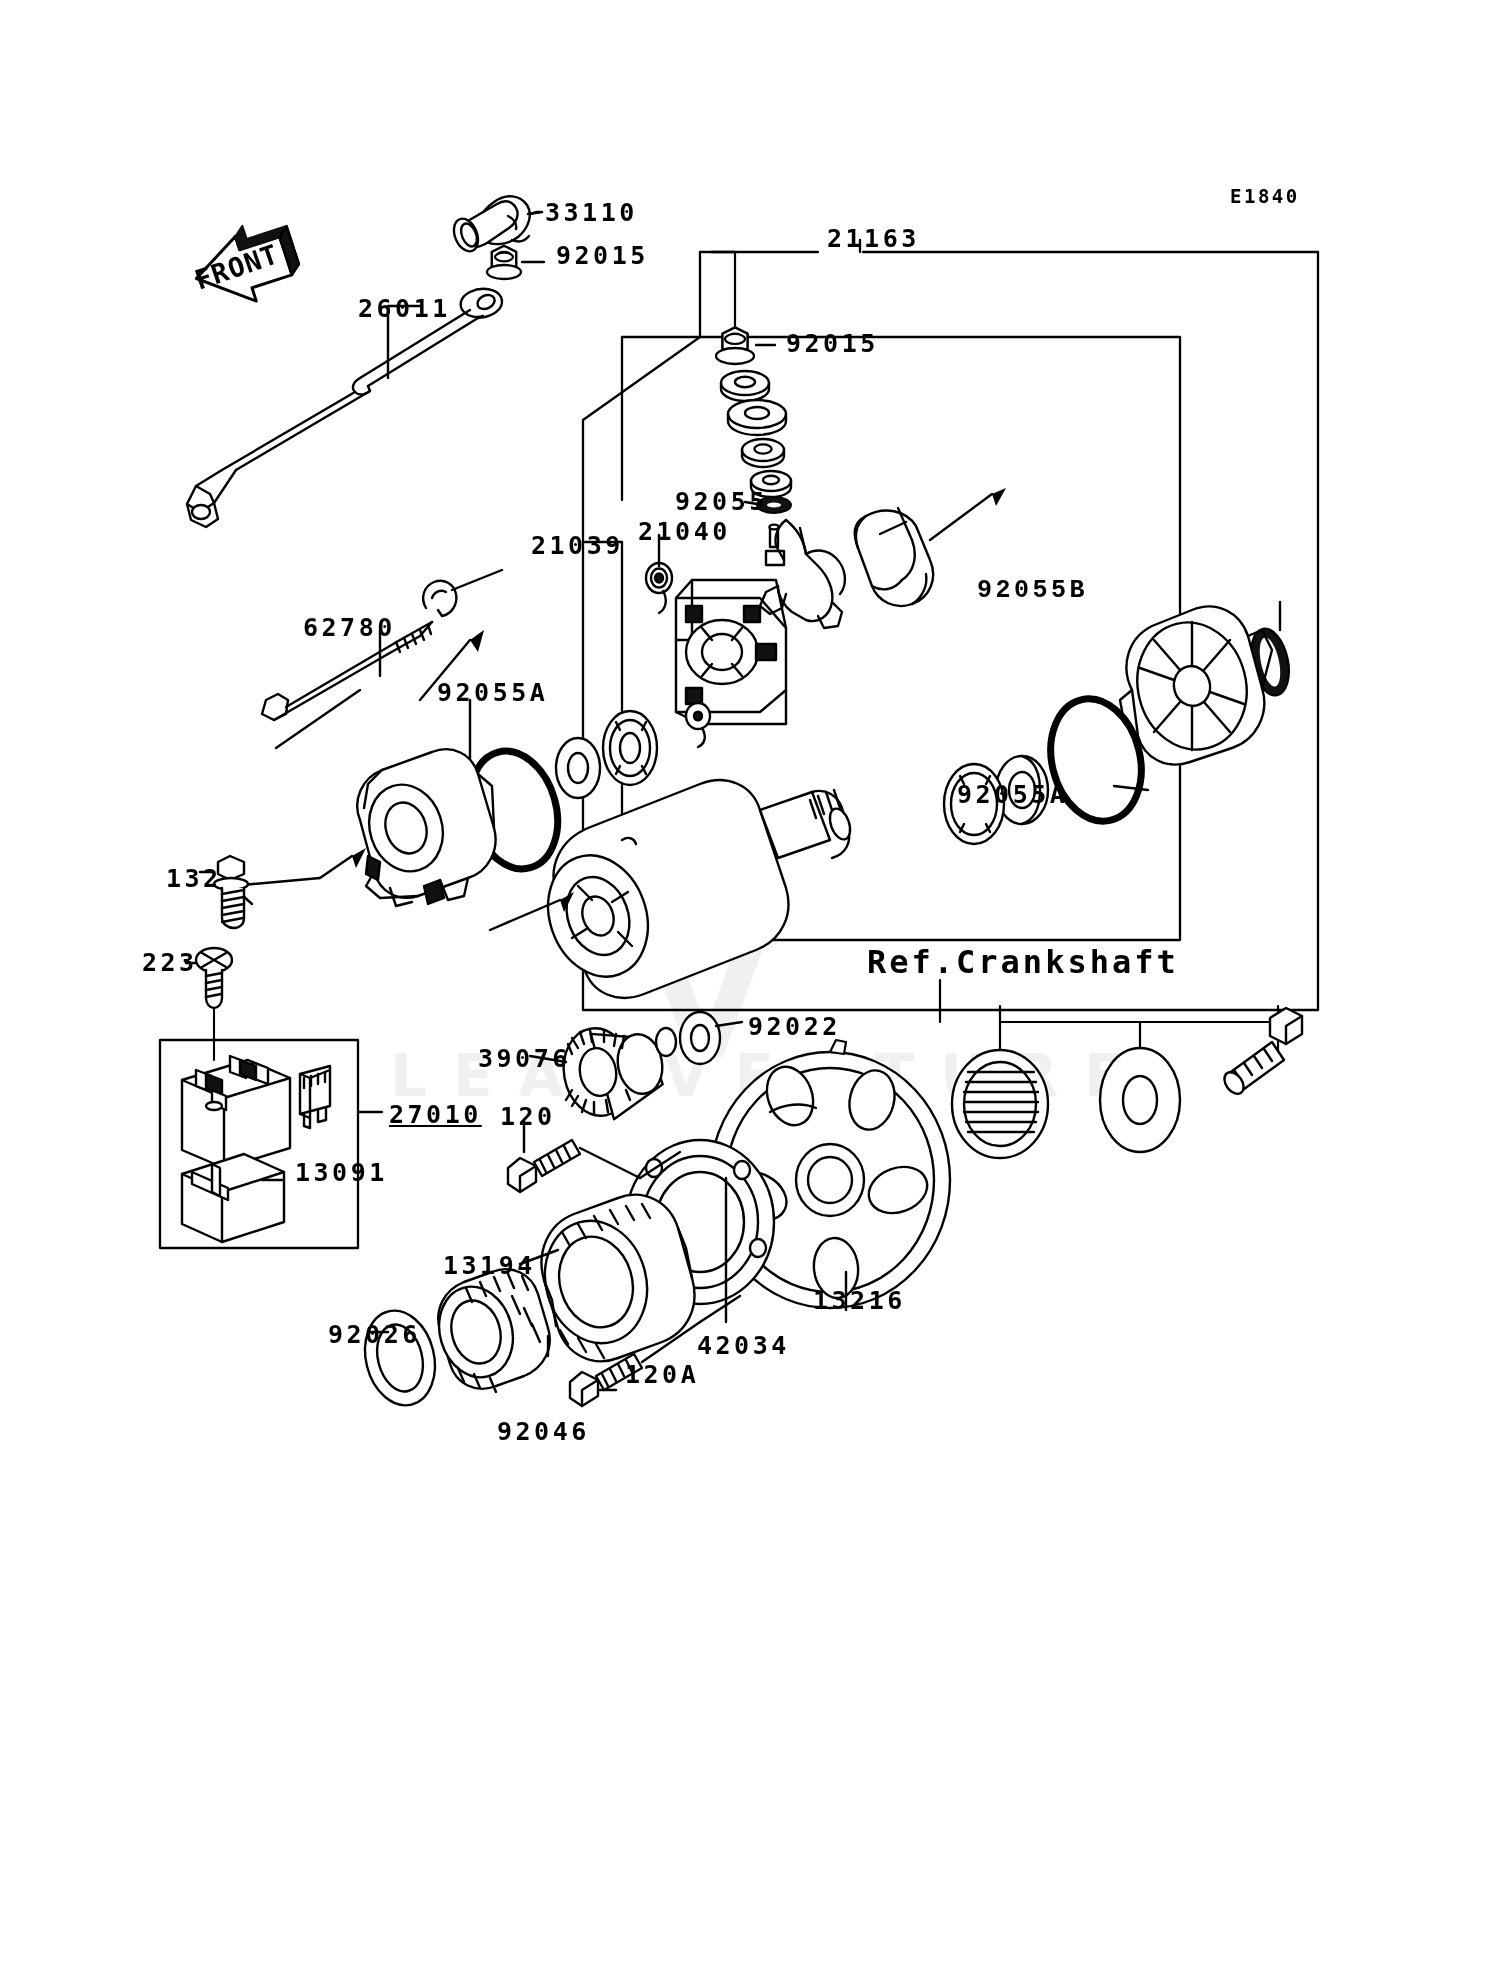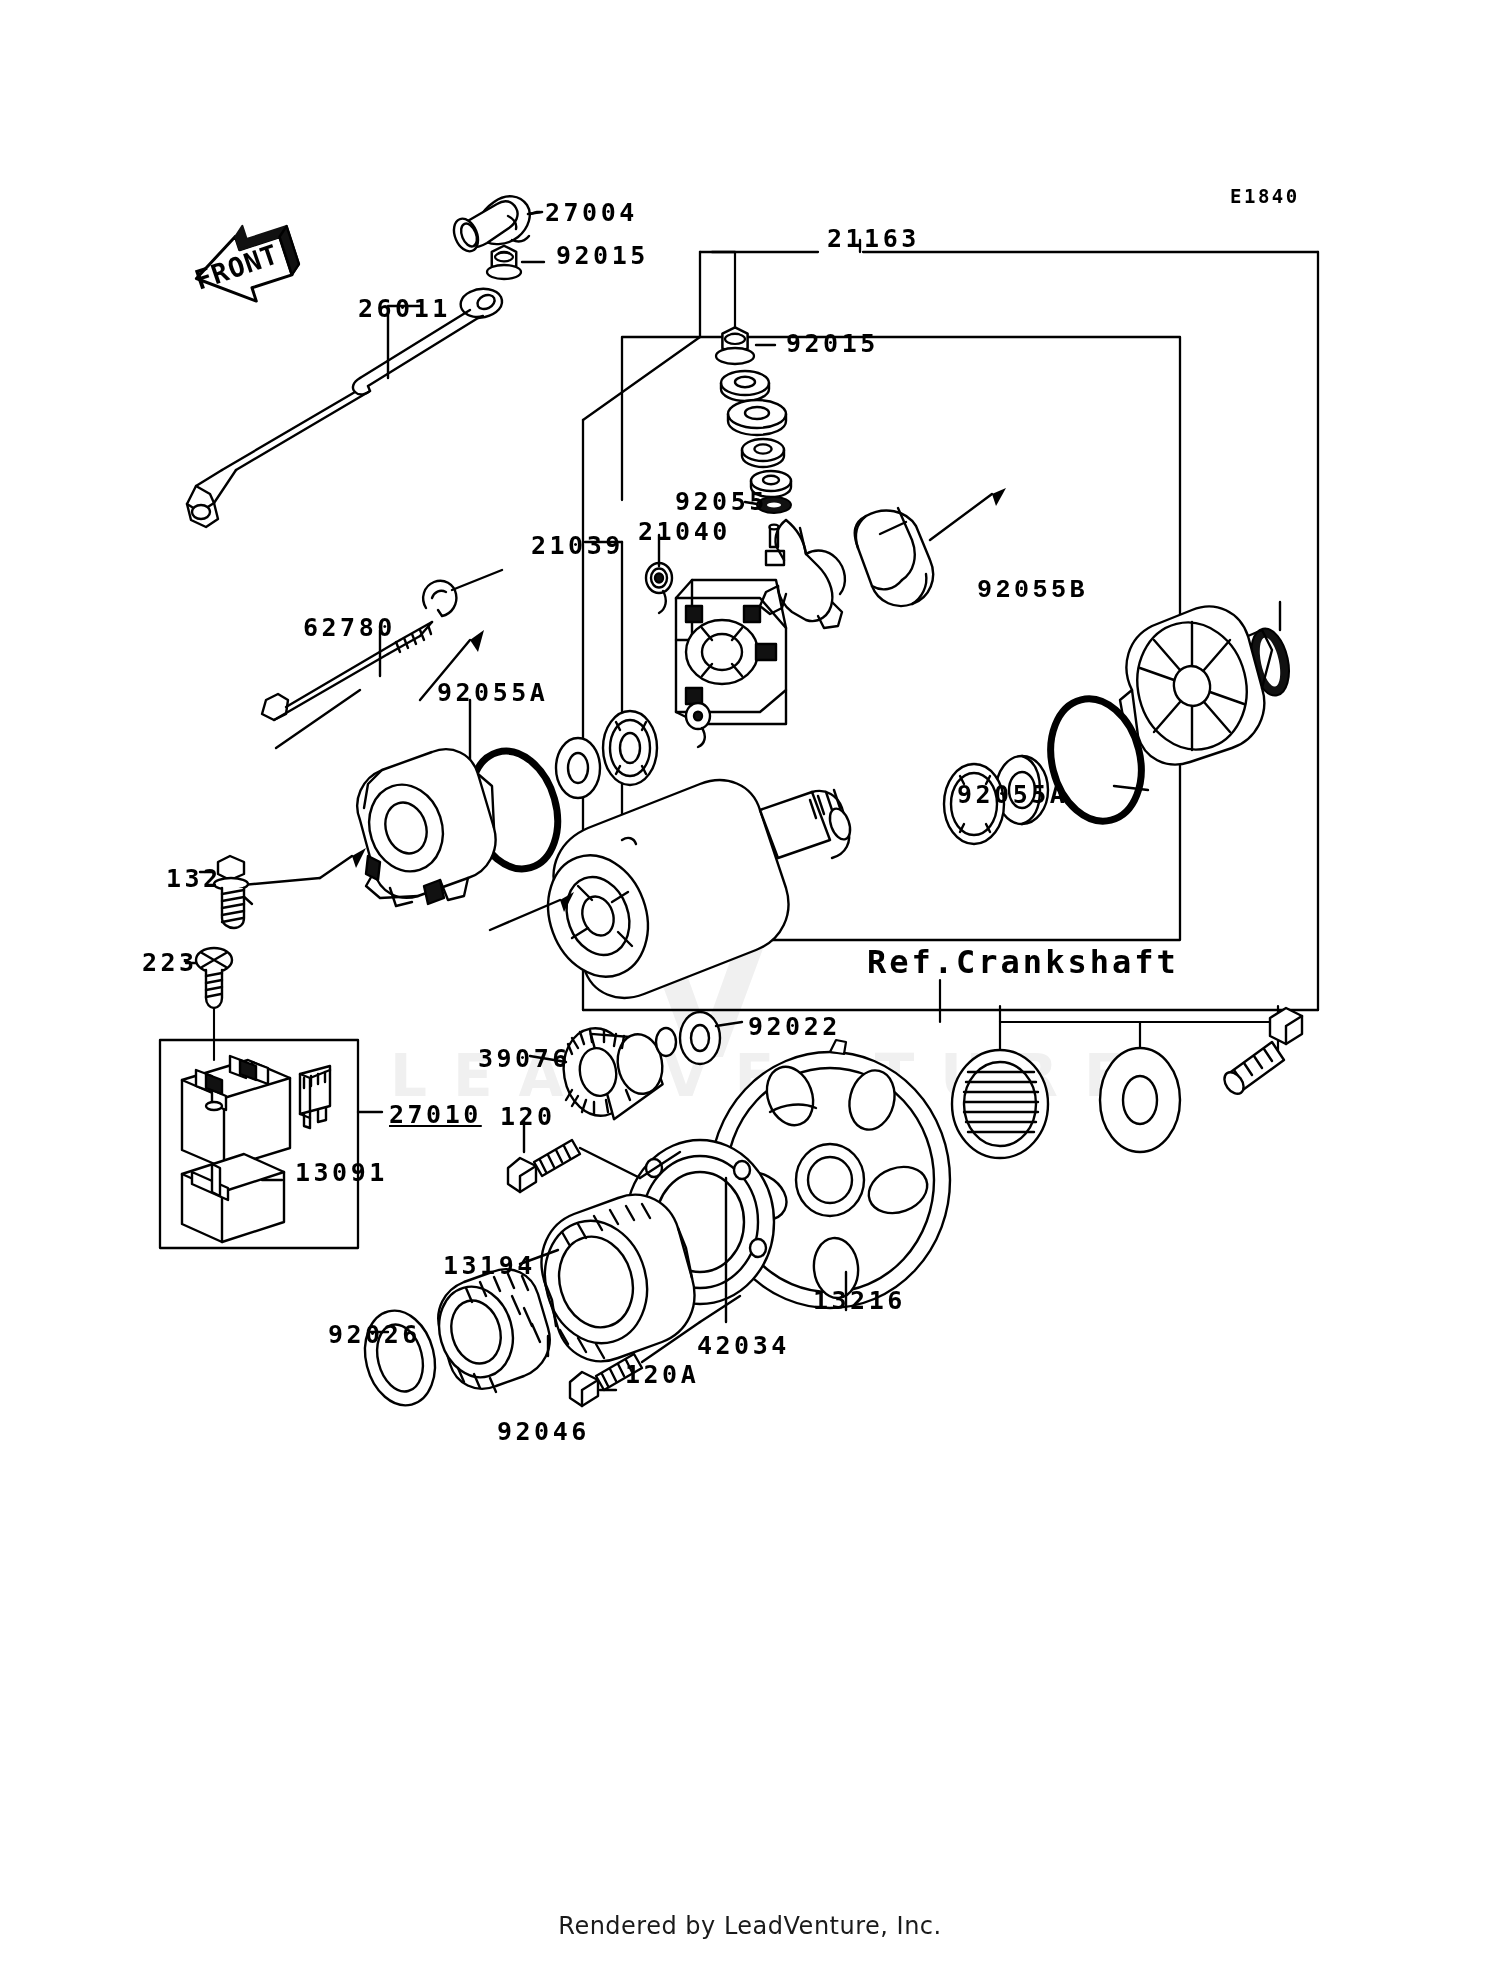--- a/index.html
+++ b/index.html
@@ -500,21 +500,21 @@
       <path d="M600,1390 L616,1390"></path>
       <path d="M642,1362 L700,1322"></path>
       <path d="M700,1322 L740,1296"></path>
 
     </g>
   </svg>
 
   <div class="code" id="diagram-code" style="left:1230px;top:185px;right:auto;">E1840</div>
 
   <div id="labels">
-      <div class="lbl" style="left: 545px; top: 200px;">27004</div>
+      <div class="lbl" style="left: 545px; top: 200px;">33110</div>
       <div class="lbl" style="left: 556px; top: 243px;">92015</div>
       <div class="lbl" style="left: 358px; top: 296px;">26011</div>
       <div class="lbl" style="left: 827px; top: 226px;">21163</div>
       <div class="lbl" style="left: 786px; top: 331px;">92015</div>
       <div class="lbl" style="left: 675px; top: 489px;">92055</div>
       <div class="lbl" style="left: 531px; top: 533px;">21039</div>
       <div class="lbl" style="left: 638px; top: 519px;">21040</div>
       <div class="lbl" style="left: 977px; top: 578px; font-family: Liberation Mono, monospace;">92055B</div>
       <div class="lbl" style="left: 303px; top: 615px;">62780</div>
       <div class="lbl" style="left: 437px; top: 680px;">92055A</div>
@@ -528,14 +528,13 @@
       <div class="lbl" style="left: 500px; top: 1104px;">120</div>
       <div class="lbl sm" style="left: 867px; top: 946px;">Ref.Crankshaft</div>
       <div class="lbl" style="left: 443px; top: 1253px;">13194</div>
       <div class="lbl" style="left: 328px; top: 1322px;">92026</div>
       <div class="lbl" style="left: 497px; top: 1371px; margin-top: 48px;">92046</div>
       <div class="lbl" style="left: 625px; top: 1362px;">120A</div>
       <div class="lbl" style="left: 697px; top: 1333px;">42034</div>
       <div class="lbl" style="left: 813px; top: 1288px;">13216</div>
     </div>
 
-  <div class="footer">Rendered by LeadVenture, Inc.</div>
 </div>
 
 </body></html>

